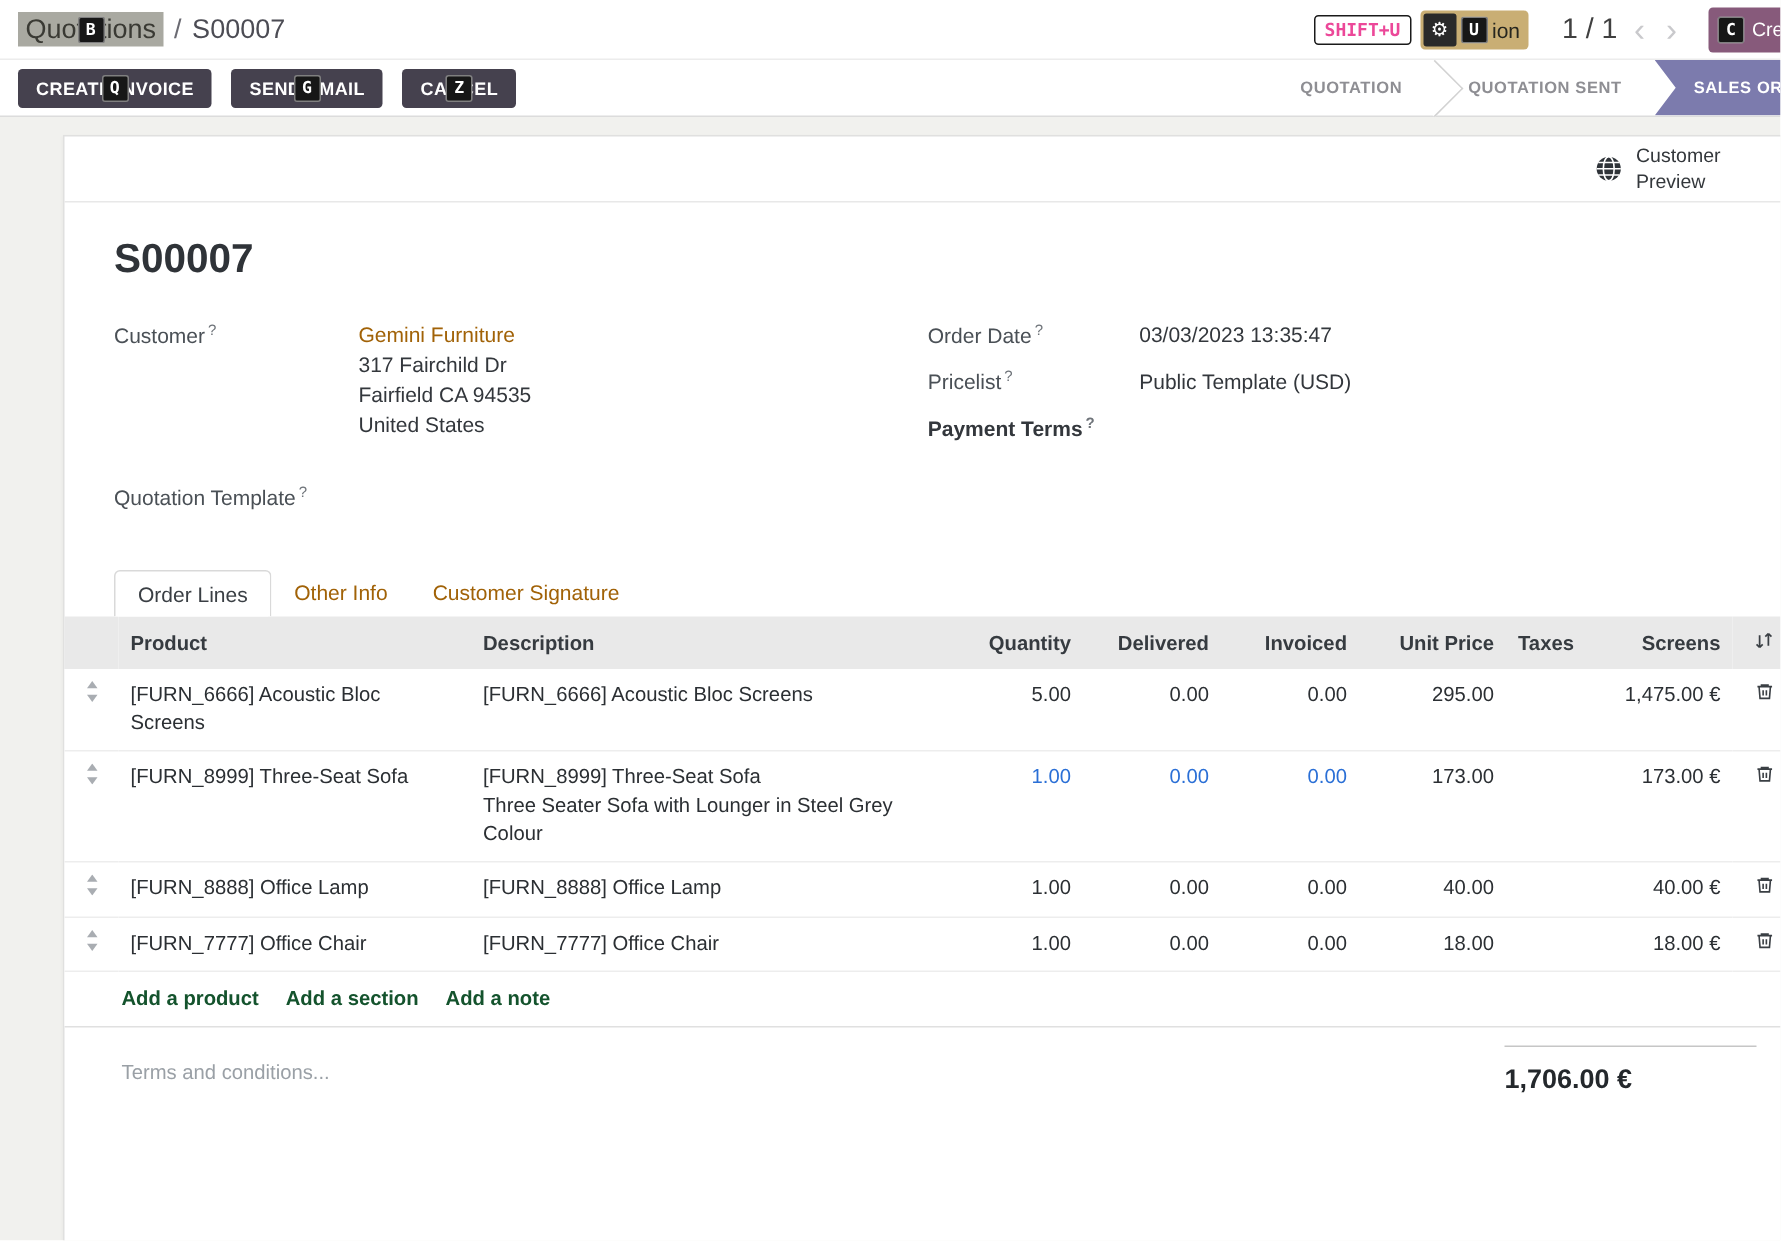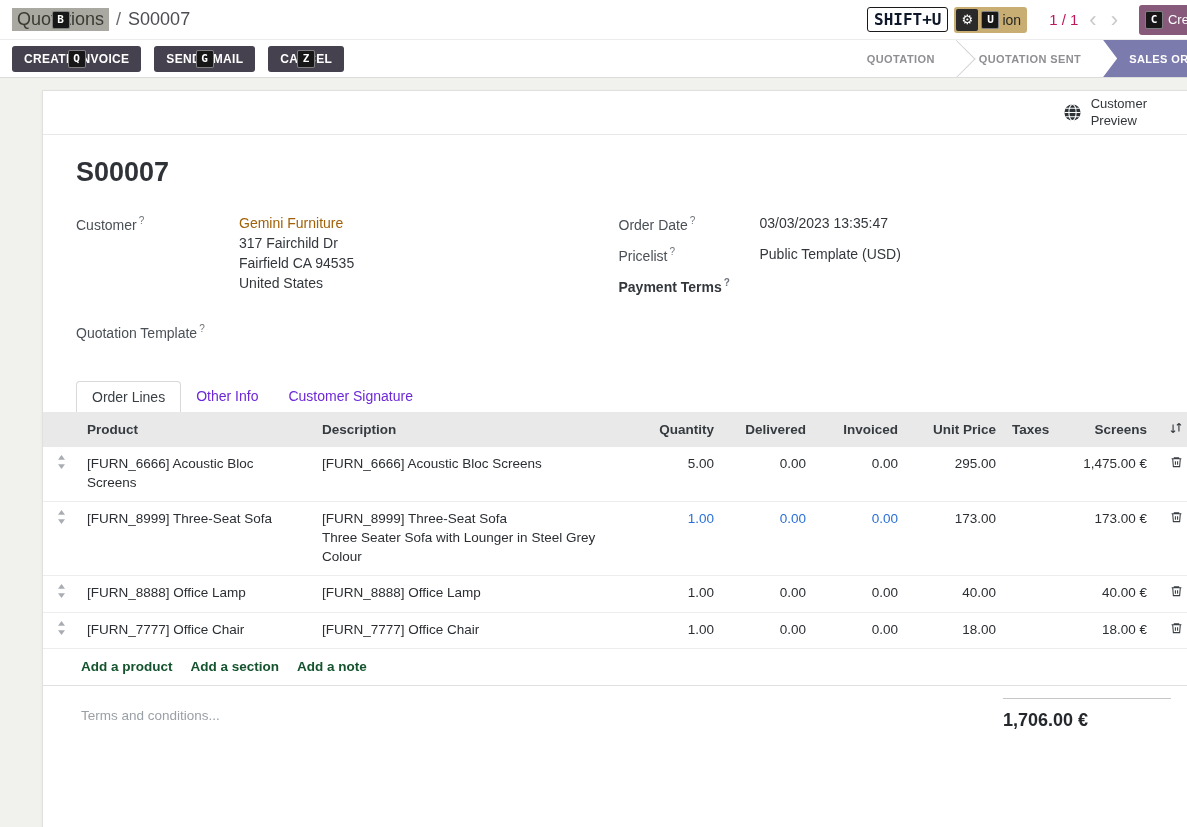--- a/index.html
+++ b/index.html
@@ -17,32 +17,32 @@
   .bc-section { position:relative; background:#a9a9a1; color:#3a3a34; padding:1px 5px; cursor:pointer; }
   .bc-record { color:#4c4c54; }
 
   .hotkey { display:inline-flex; align-items:center; justify-content:center;
             min-width:18px; height:18px; padding:0 3px;
             background:#171717; color:#fff; border:1px solid rgba(255,255,255,.45);
             border-radius:2px; font-family:"DejaVu Sans Mono", monospace;
             font-size:11px; font-weight:bold; line-height:1; }
   .hotkey.overlay { position:absolute; left:50%; top:50%; transform:translate(-50%,-50%); z-index:3; }
 
-  .kbd-badge { background:#fff; border:1.5px solid #1a1a1a; border-radius:3px; color:#0f172a;
-               font-family:"DejaVu Sans Mono", monospace; font-size:16px; font-weight:bold;
+  .kbd-badge { background:#fff; border:1.5px solid #1a1a1a; border-radius:3px; color:#ec4899;
+               font-family:"DejaVu Sans Mono", monospace; font-size:12px; font-weight:bold;
                padding:2px 6px; }
 
   .cp-right { display:flex; align-items:center; }
   .action-menu { display:flex; align-items:center; gap:3px; background:#c9ae74; border:none;
                  padding:2px 6px 2px 2px; border-radius:3px; margin-left:6px; cursor:pointer;
                  font-size:14px; color:#26261f; font-family:inherit; }
   .gear-box { display:inline-flex; align-items:center; justify-content:center;
               width:22px; height:22px; background:#2a2a2a; color:#fff; border-radius:2px;
               font-size:13px; }
-  .pager { font-size:15px; color:#be185d; margin:0 4px 0 22px; white-space:nowrap; }
+  .pager { font-size:19px; color:#404040; margin:0 4px 0 22px; white-space:nowrap; }
   .pager-btn { background:none; border:none; font-size:22px; line-height:1; color:#c9c9cc;
                padding:0 7px; cursor:pointer; font-family:inherit; }
   .create-btn { position:relative; display:flex; align-items:center; gap:5px;
                 background:#875a7b; color:#fff; border:none; border-radius:3px; font-size:13px;
                 padding:6px 16px 6px 6px; margin-left:14px; margin-right:-36px; cursor:pointer;
                 font-family:inherit; white-space:nowrap; flex-shrink:0; }
 
   
   .button-bar { display:flex; align-items:center; height:38px; background:#fff;
                 border-bottom:1px solid #dcdcdc; padding-left:12px; }
@@ -86,21 +86,21 @@
   sup.help { font-size:10px; color:#6f747a; margin-left:2px; }
   .value { font-size:14px; color:#33373c; line-height:1.42; }
   a.link { color:#a16207; text-decoration:none; cursor:pointer; }
 
   .stepfile-box { width:300px; height:148px; border:2px solid #ea3b22; border-radius:10px;
                   background:#fff; display:flex; align-items:center; justify-content:center;
                   cursor:pointer; }
 
   
   .tabs { display:flex; margin:30px 0 0 33px; }
-  .tab { padding:7px 15px; font-size:14px; color:#6d28d9; cursor:pointer; }
+  .tab { padding:7px 15px; font-size:14px; color:#a16207; cursor:pointer; }
   .tab.active { background:#fff; border:1px solid #d9d9d9; border-bottom:none;
                 border-radius:4px 4px 0 0; color:#3a3f44; }
 
   
   table.order-table { width:100%; border-collapse:collapse; table-layout:fixed;
                       font-size:13.5px; color:#2b2f33; }
   thead th { background:#e9e9e9; font-weight:bold; color:#363b40; text-align:left;
              padding:9px 8px; cursor:pointer; }
   th.num, td.num { text-align:right; }
   tbody td { padding:8px; vertical-align:top; border-bottom:1px solid #ededed;

